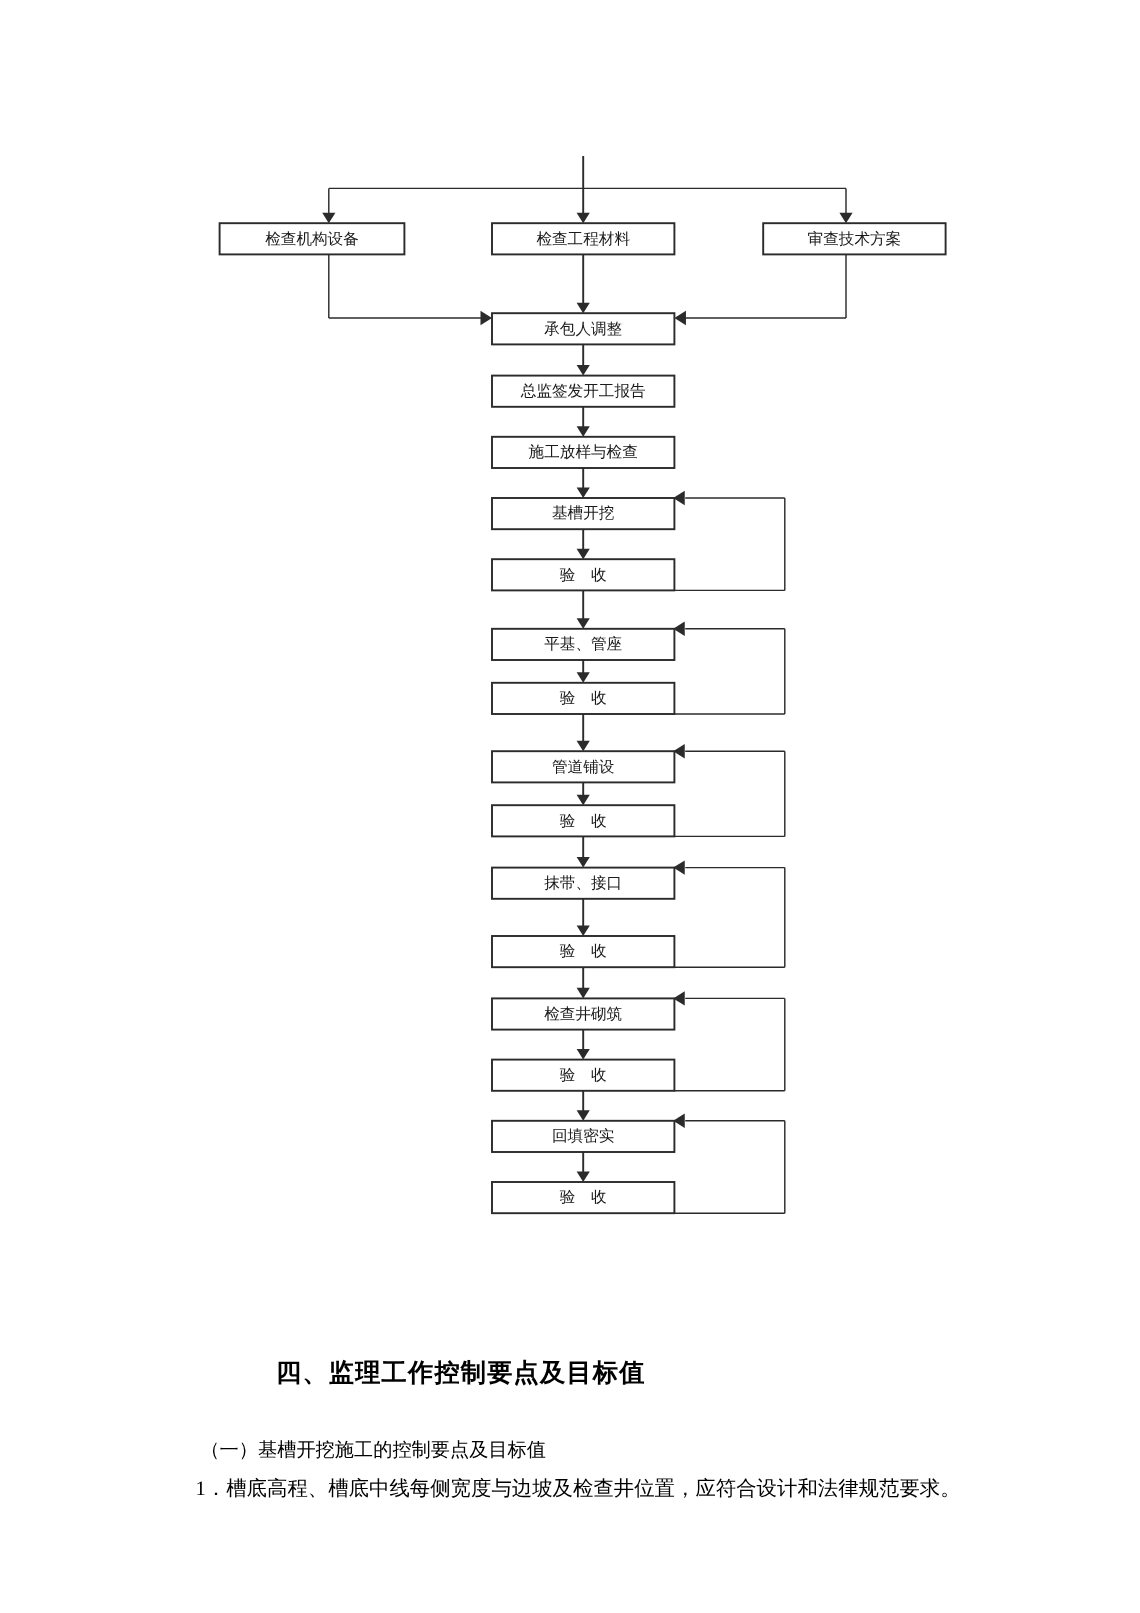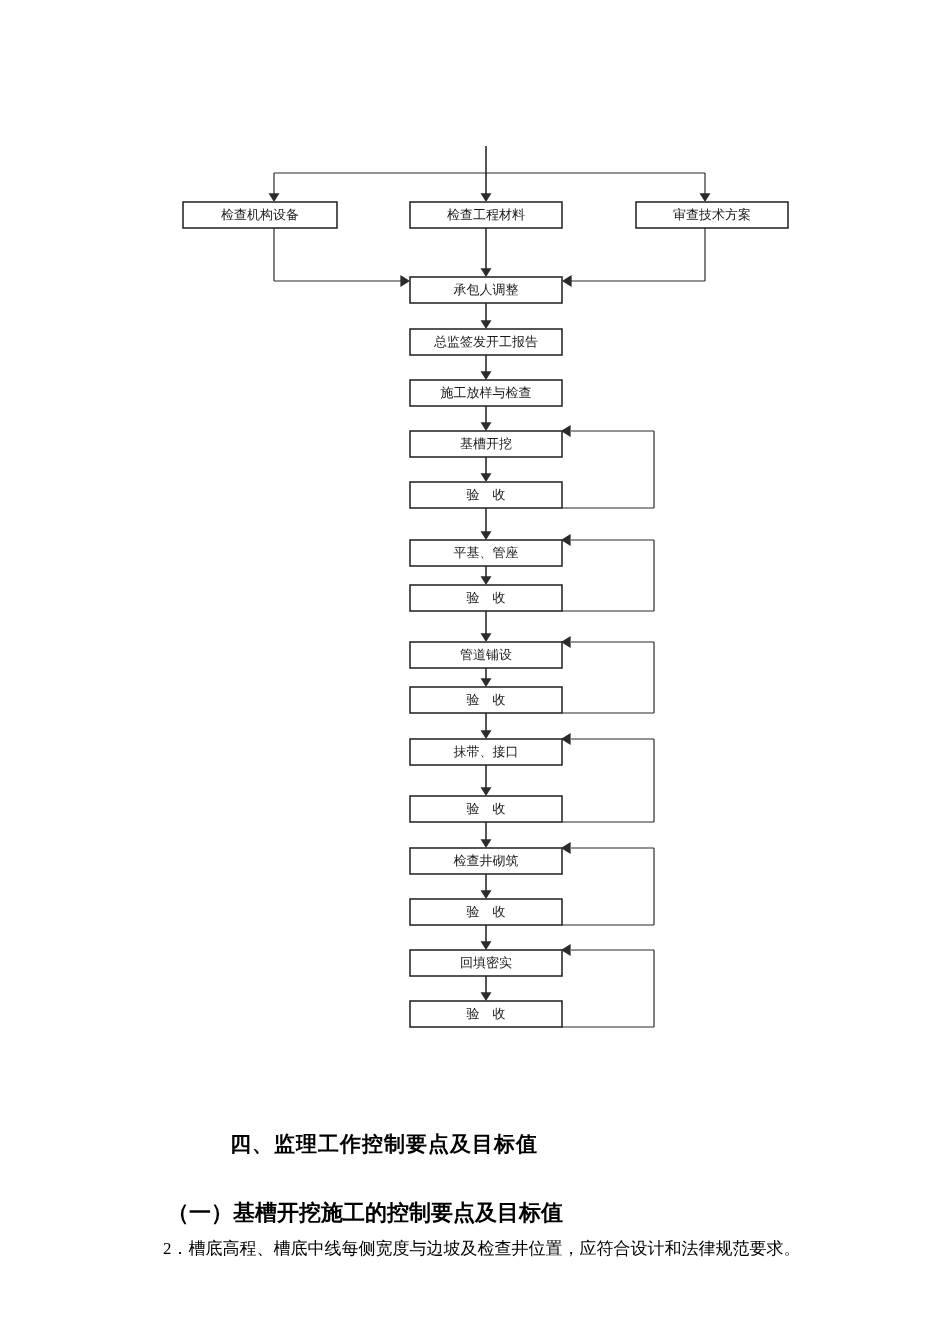--- a/index.html
+++ b/index.html
@@ -22,21 +22,20 @@
     height: 1344px;
     background: #ffffff;
   }
   
   #flowchart-area {
     position: absolute;
     left: 0;
     top: 0;
     width: 950px;
     height: 1060px;
-    margin-top: 16px;
   }
   #flow-svg {
     display: block;
     width: 950px;
     height: 1060px;
   }
   .flow-box-rect {
     fill: #ffffff;
     stroke: #2b2b2b;
     stroke-width: 1.6;
@@ -73,22 +72,22 @@
     text-align: center;
     font-size: 21px;
     font-weight: bold;
     letter-spacing: 1px;
     margin: 72px 0 0 0;
     padding: 0;
     line-height: 1.2;
     font-family: "Liberation Serif", "DejaVu Serif", serif;
   }
   .sub-heading {
-    font-size: 22px;
-    font-weight: bold;
+    font-size: 16px;
+    font-weight: normal;
     margin: 42px 0 0 0;
     padding: 0 0 0 167px;
     line-height: 1.3;
     font-family: "Liberation Serif", "DejaVu Serif", serif;
   }
   .body-line {
     font-size: 17px;
     font-weight: normal;
     margin: 9px 0 0 0;
     padding: 0 0 0 163px;
@@ -246,16 +245,16 @@
             <rect x="410" y="985" width="152" height="26" class="flow-box-rect"></rect>
             <text x="486" y="999" class="flow-box-label">验　收</text>
           </g>
         </g>
     </svg>
   </div>
 
   <div id="text-block">
     <h2 class="section-heading">四、监理工作控制要点及目标值</h2>
     <h3 class="sub-heading">（一）基槽开挖施工的控制要点及目标值</h3>
-    <p class="body-line">2．槽底高程、槽底中线每侧宽度与边坡及检查井位置，应符合设计和法律规范要求。</p>
+    <p class="body-line">1．槽底高程、槽底中线每侧宽度与边坡及检查井位置，应符合设计和法律规范要求。</p>
   </div>
 
 </div>
 
 </body></html>

